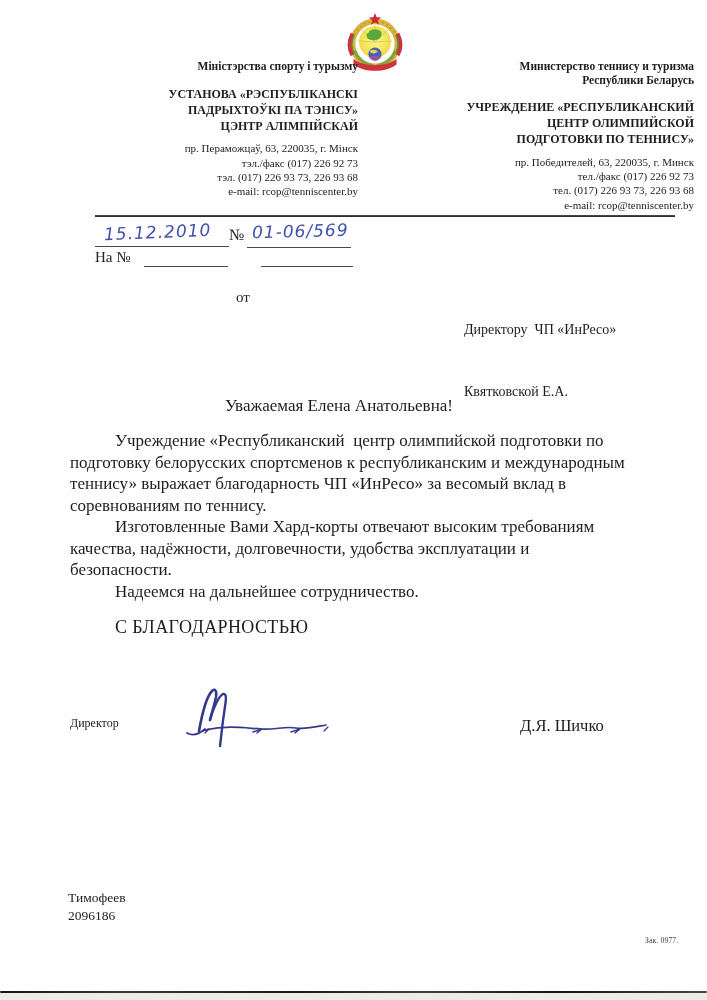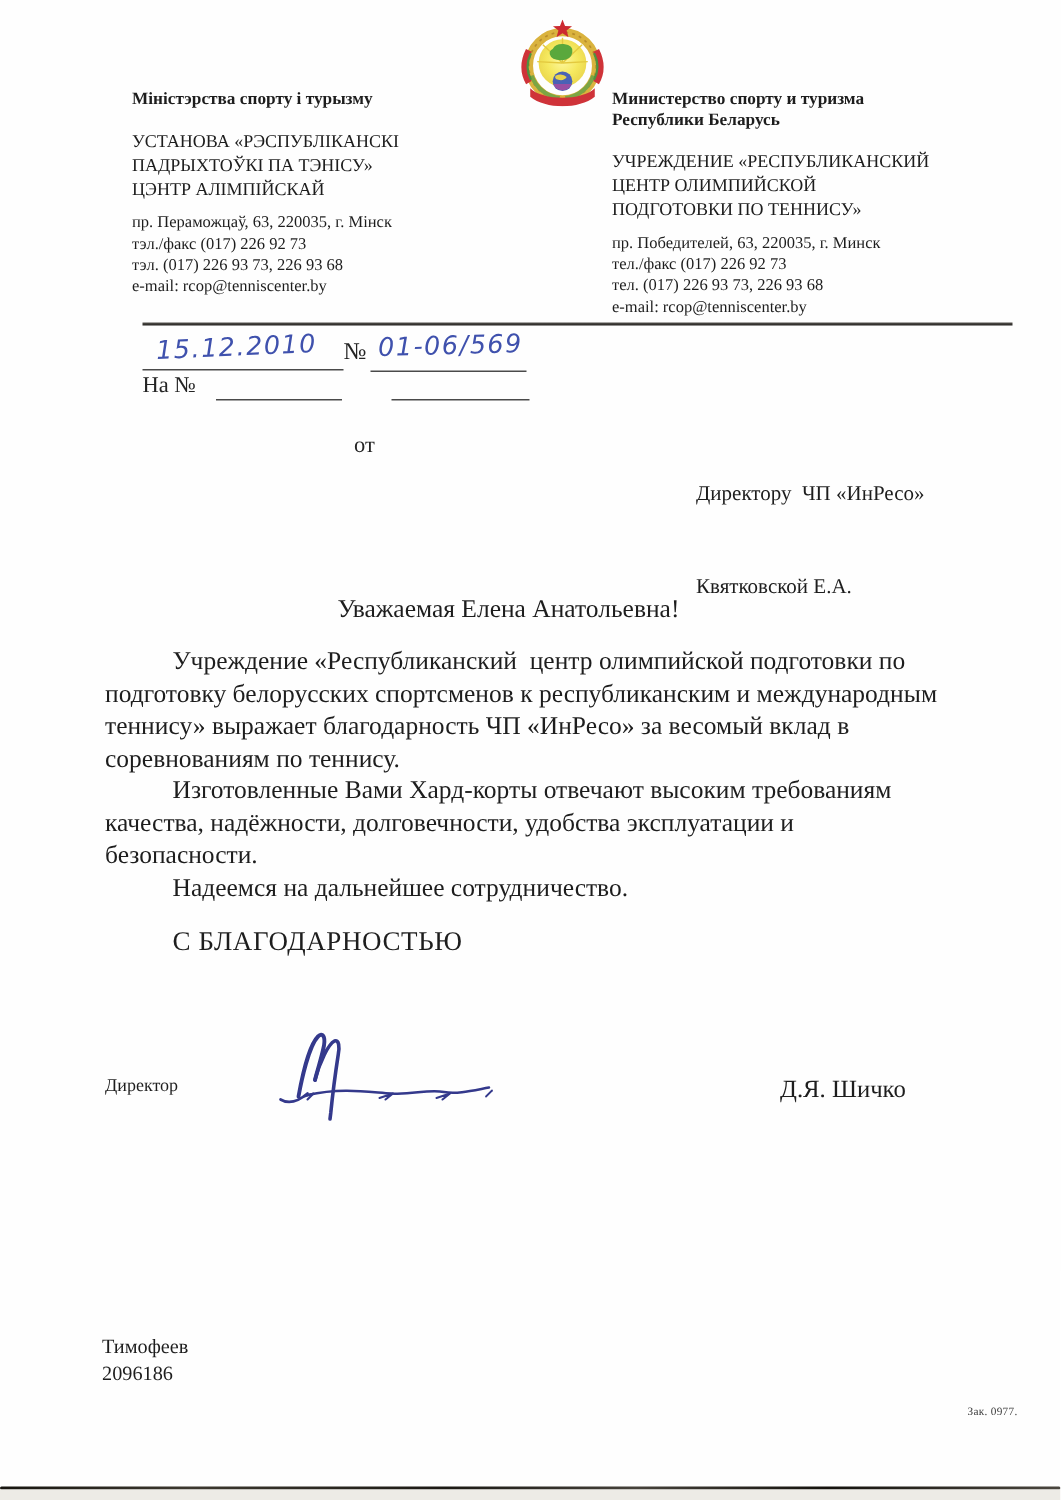--- a/index.html
+++ b/index.html
@@ -7,25 +7,25 @@
     width:707px;height:1000px;
     font-family:"Liberation Serif", serif;
     background:#ffffff;color:#1d1d1d;
     position:relative;overflow:hidden;
   }
   .page{position:absolute;inset:0;background:#fefefe;}
   .abs{position:absolute;}
 
   
   .emblem{left:344px;top:13px;width:62px;height:58px;}
-  .hdr-col{top:60px;text-align:left;line-height:13.5px;}
+  .hdr-col{top:60px;text-align:right;line-height:13.5px;}
   .hdr-left{left:88px;width:270px;}
   .hdr-right{left:408px;width:286px;}
   .ministry{font-weight:bold;font-size:11.5px;line-height:13.5px;}
-  .orgname{font-weight:normal;font-size:12px;line-height:16.2px;margin-top:12px;}
+  .orgname{font-weight:bold;font-size:12px;line-height:16.2px;margin-top:12px;}
   .contacts{font-size:11px;line-height:14.4px;margin-top:7px;}
 
   
   .big-rule{left:95px;top:215px;width:580px;height:2px;
     background:linear-gradient(180deg,#55524e,#23211f);}
 
   
   .hand{font-family:"DejaVu Sans", sans-serif;font-style:italic;
     color:#3f51ad;font-size:17px;letter-spacing:1px;white-space:pre;}
   .hand-date{left:104px;top:222px;transform:rotate(-2.5deg);}
@@ -123,21 +123,21 @@
     <div class="contacts">
         <div>пр. Пераможцаў, 63, 220035, г. Мінск</div>
         <div>тэл./факс (017) 226 92 73</div>
         <div>тэл. (017) 226 93 73, 226 93 68</div>
         <div>e-mail: rcop@tenniscenter.by</div>
       </div>
   </div>
 
   <div class="abs hdr-col hdr-right">
     <div class="ministry">
-        <div>Министерство спорту и туризма</div>
+        <div>Министерство теннису и туризма</div>
         <div>Республики Беларусь</div>
       </div>
     <div class="orgname">
         <div>УЧРЕЖДЕНИЕ «РЕСПУБЛИКАНСКИЙ</div>
         <div>ЦЕНТР ОЛИМПИЙСКОЙ</div>
         <div>ПОДГОТОВКИ ПО ТЕННИСУ»</div>
       </div>
     <div class="contacts">
         <div>пр. Победителей, 63, 220035, г. Минск</div>
         <div>тел./факс (017) 226 92 73</div>

